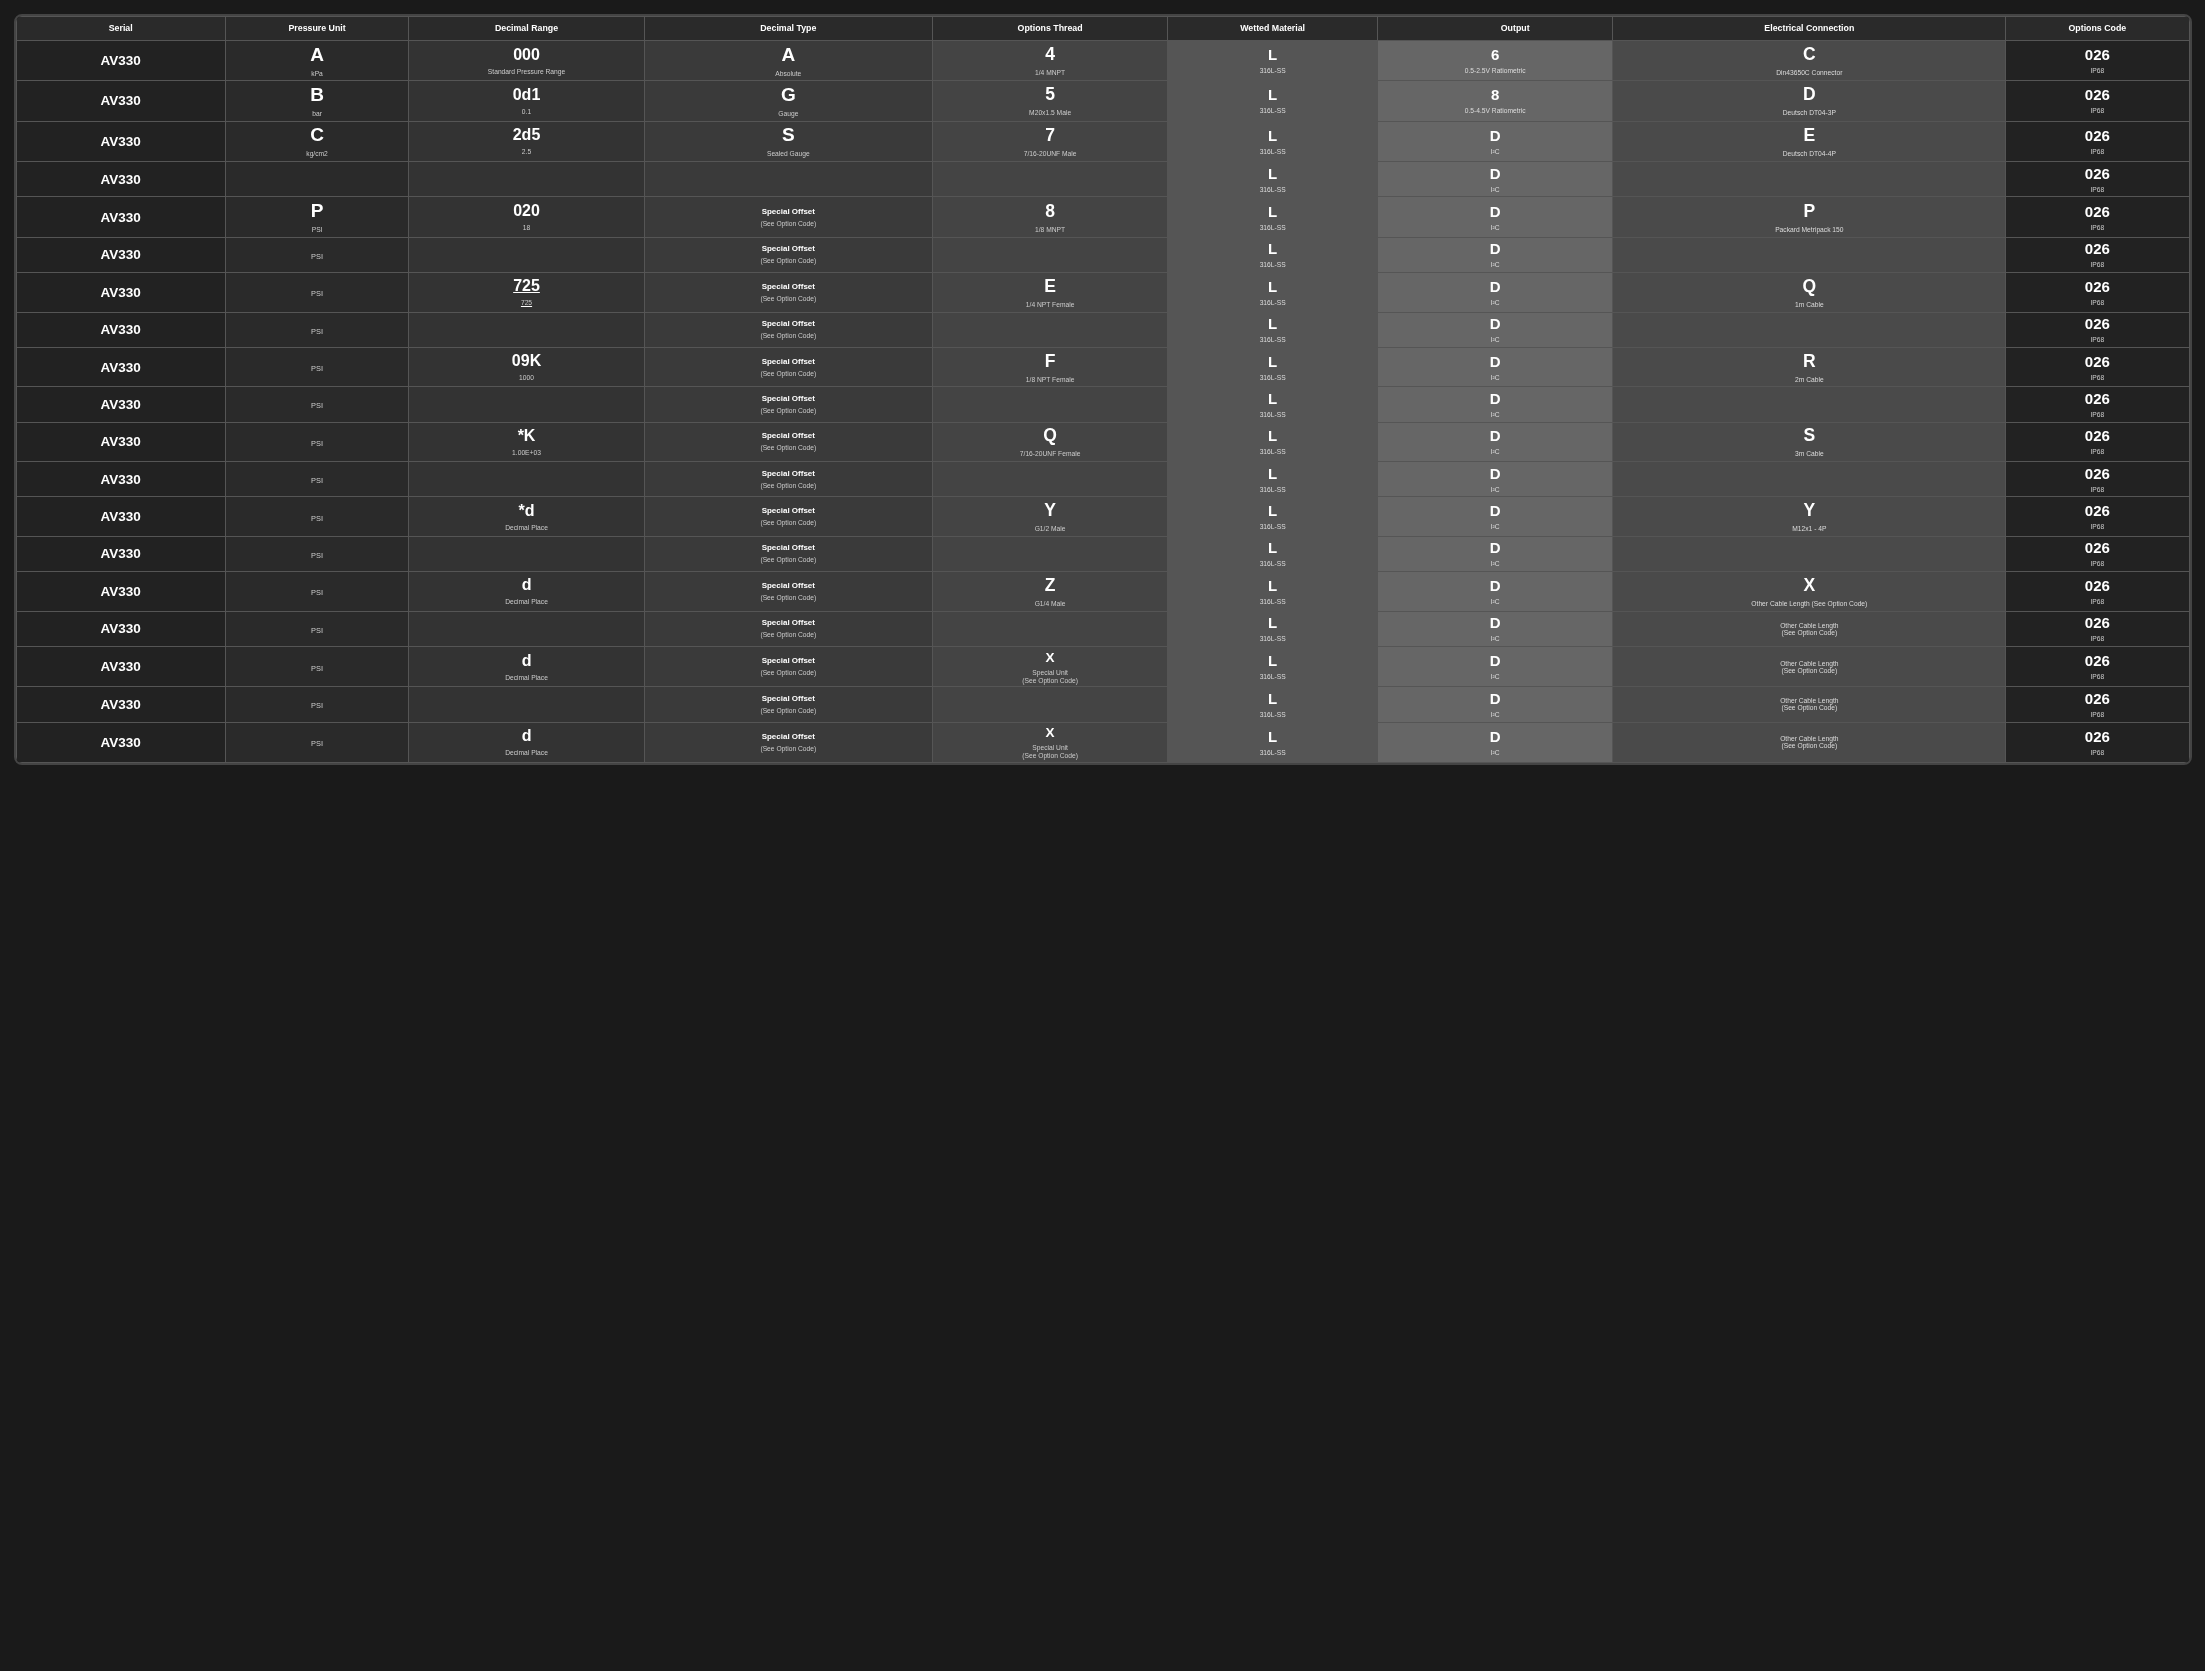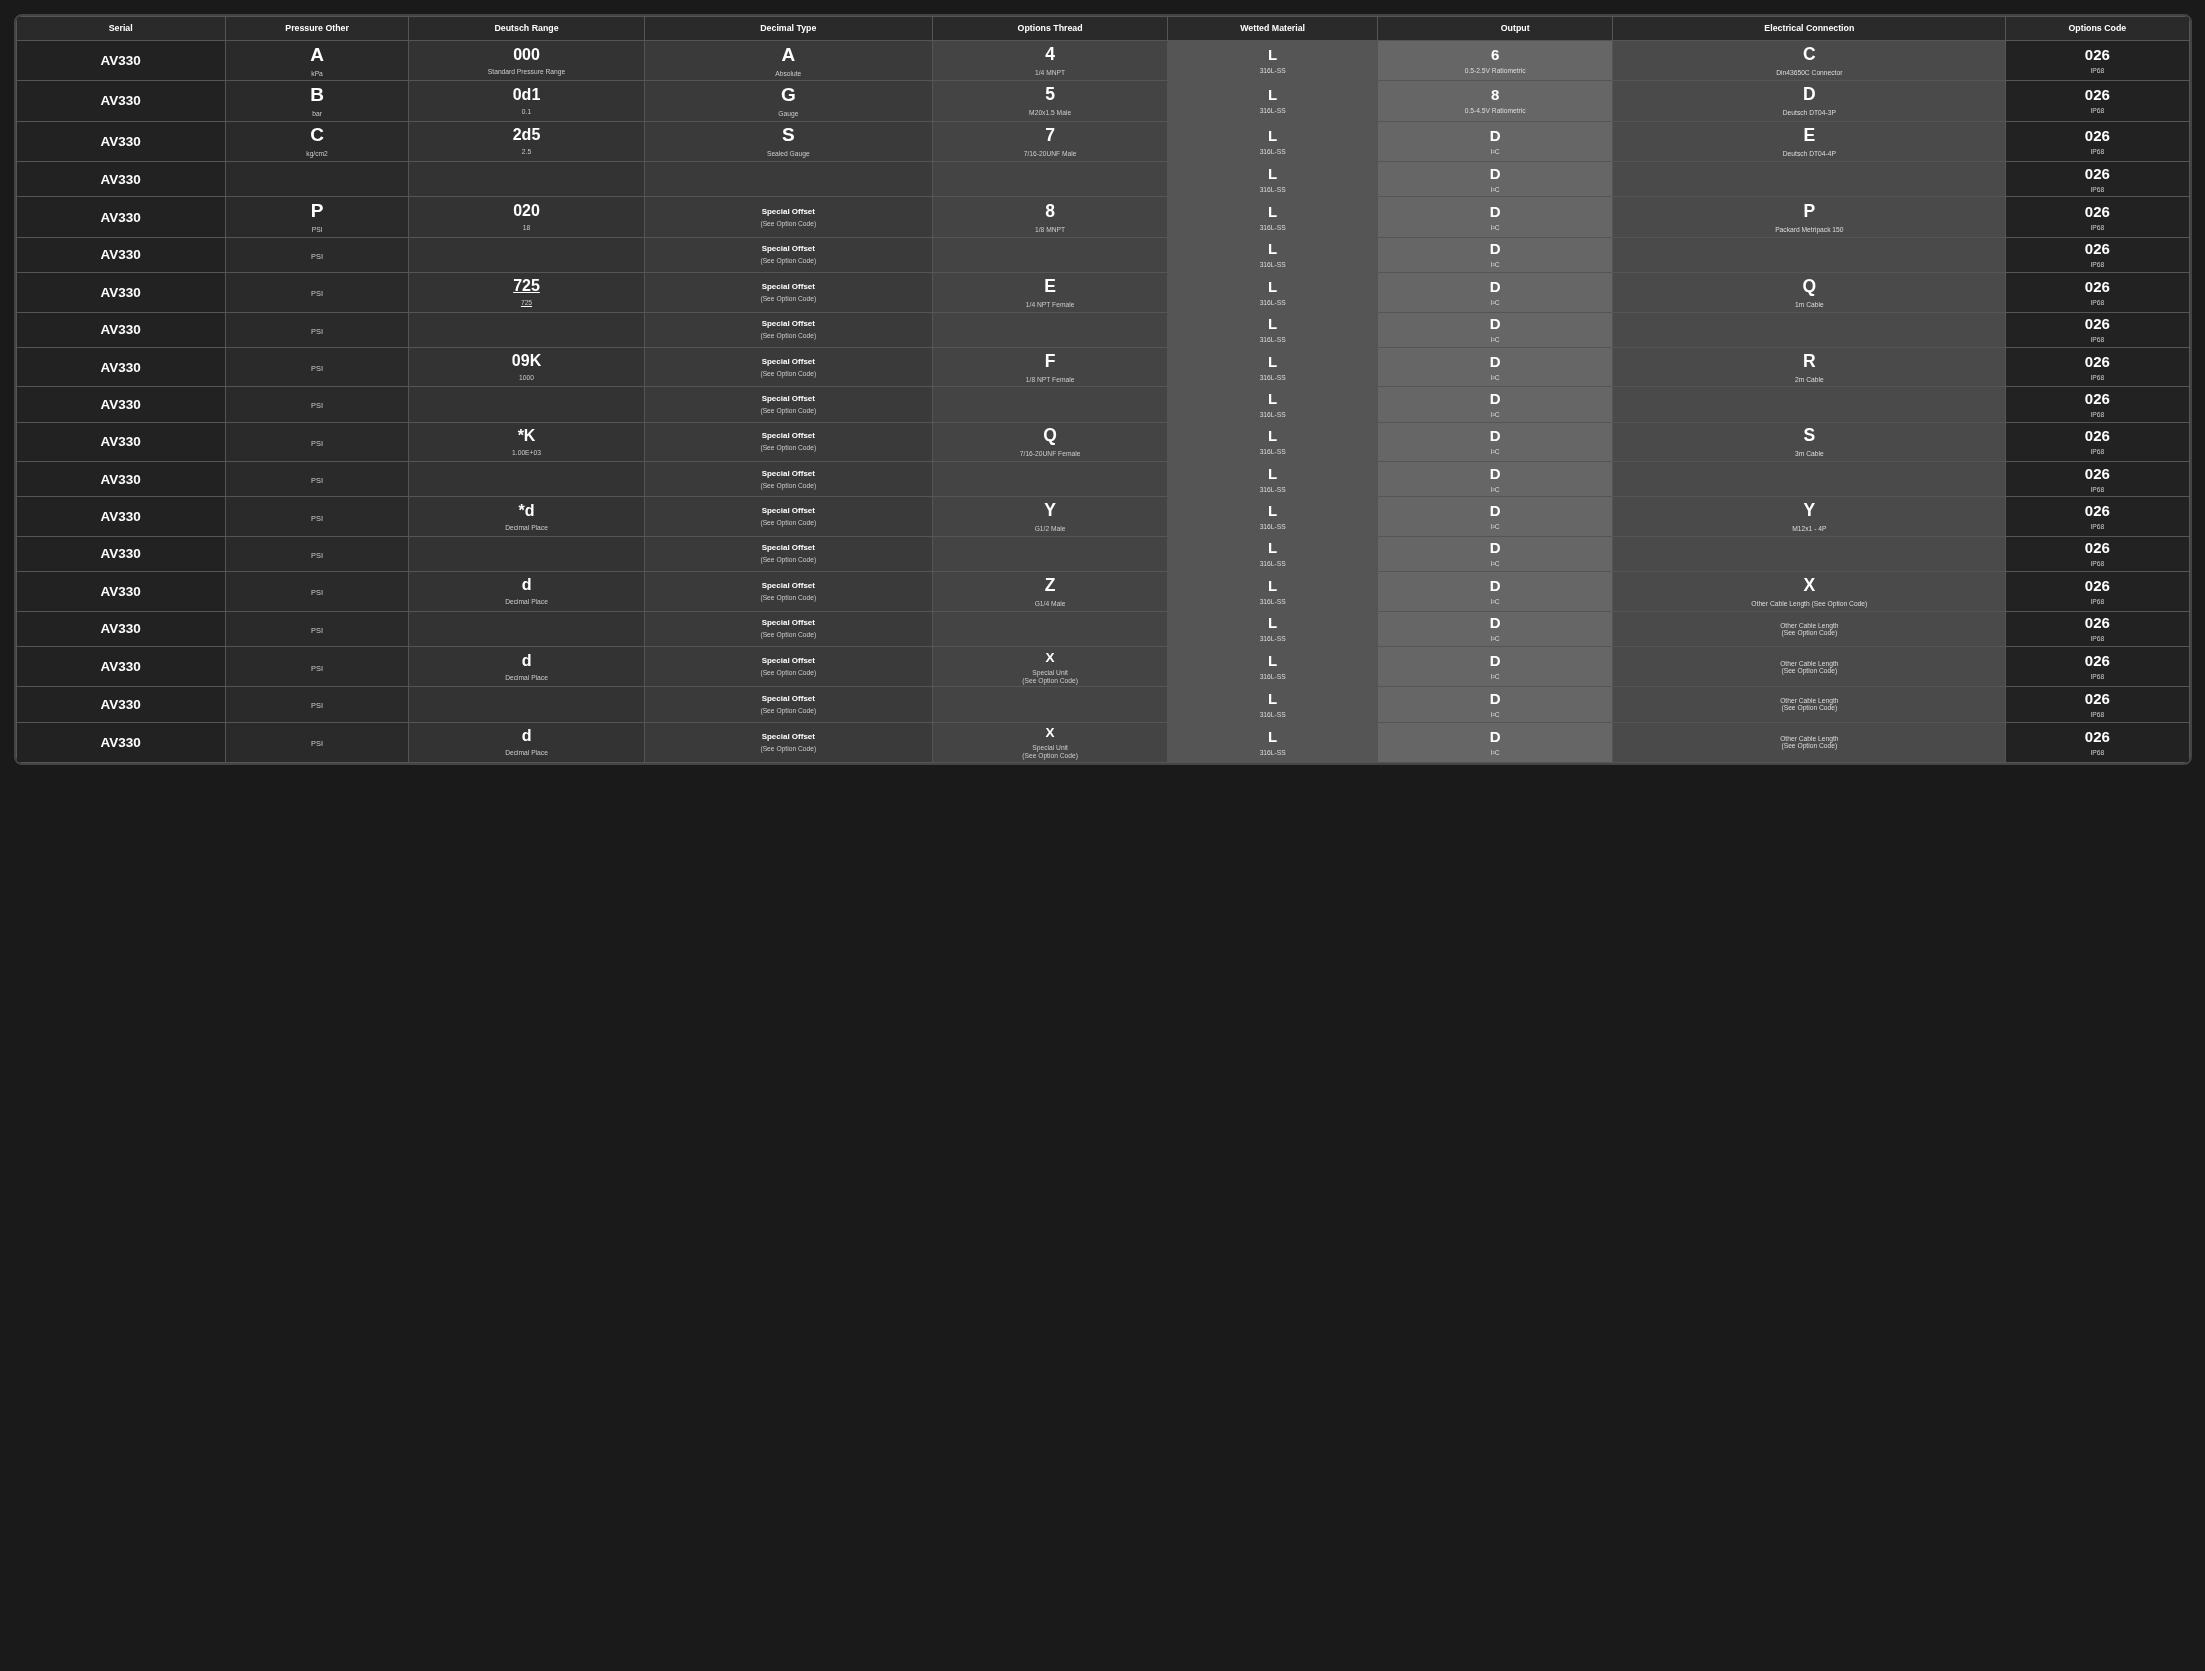--- a/index.html
+++ b/index.html
@@ -55,22 +55,22 @@
     .col-options { width: 7%; }
   </style>
 </head>
 <body>
 
 <div class="table-wrapper">
   <table>
     <thead>
       <tr>
         <th class="col-serial">Serial</th>
-        <th class="col-punit">Pressure Other</th>
-        <th class="col-prange">Deutsch Range</th>
+        <th class="col-punit">Pressure Unit</th>
+        <th class="col-prange">Decimal Range</th>
         <th class="col-ptype">Decimal Type</th>
         <th class="col-header">Options Thread</th>
         <th class="col-wetted">Wetted Material</th>
         <th class="col-output">Output</th>
         <th class="col-elec">Electrical Connection</th>
         <th class="col-options">Options Code</th>
       </tr>
     </thead>
     <tbody id="table-body">
     <tr>

